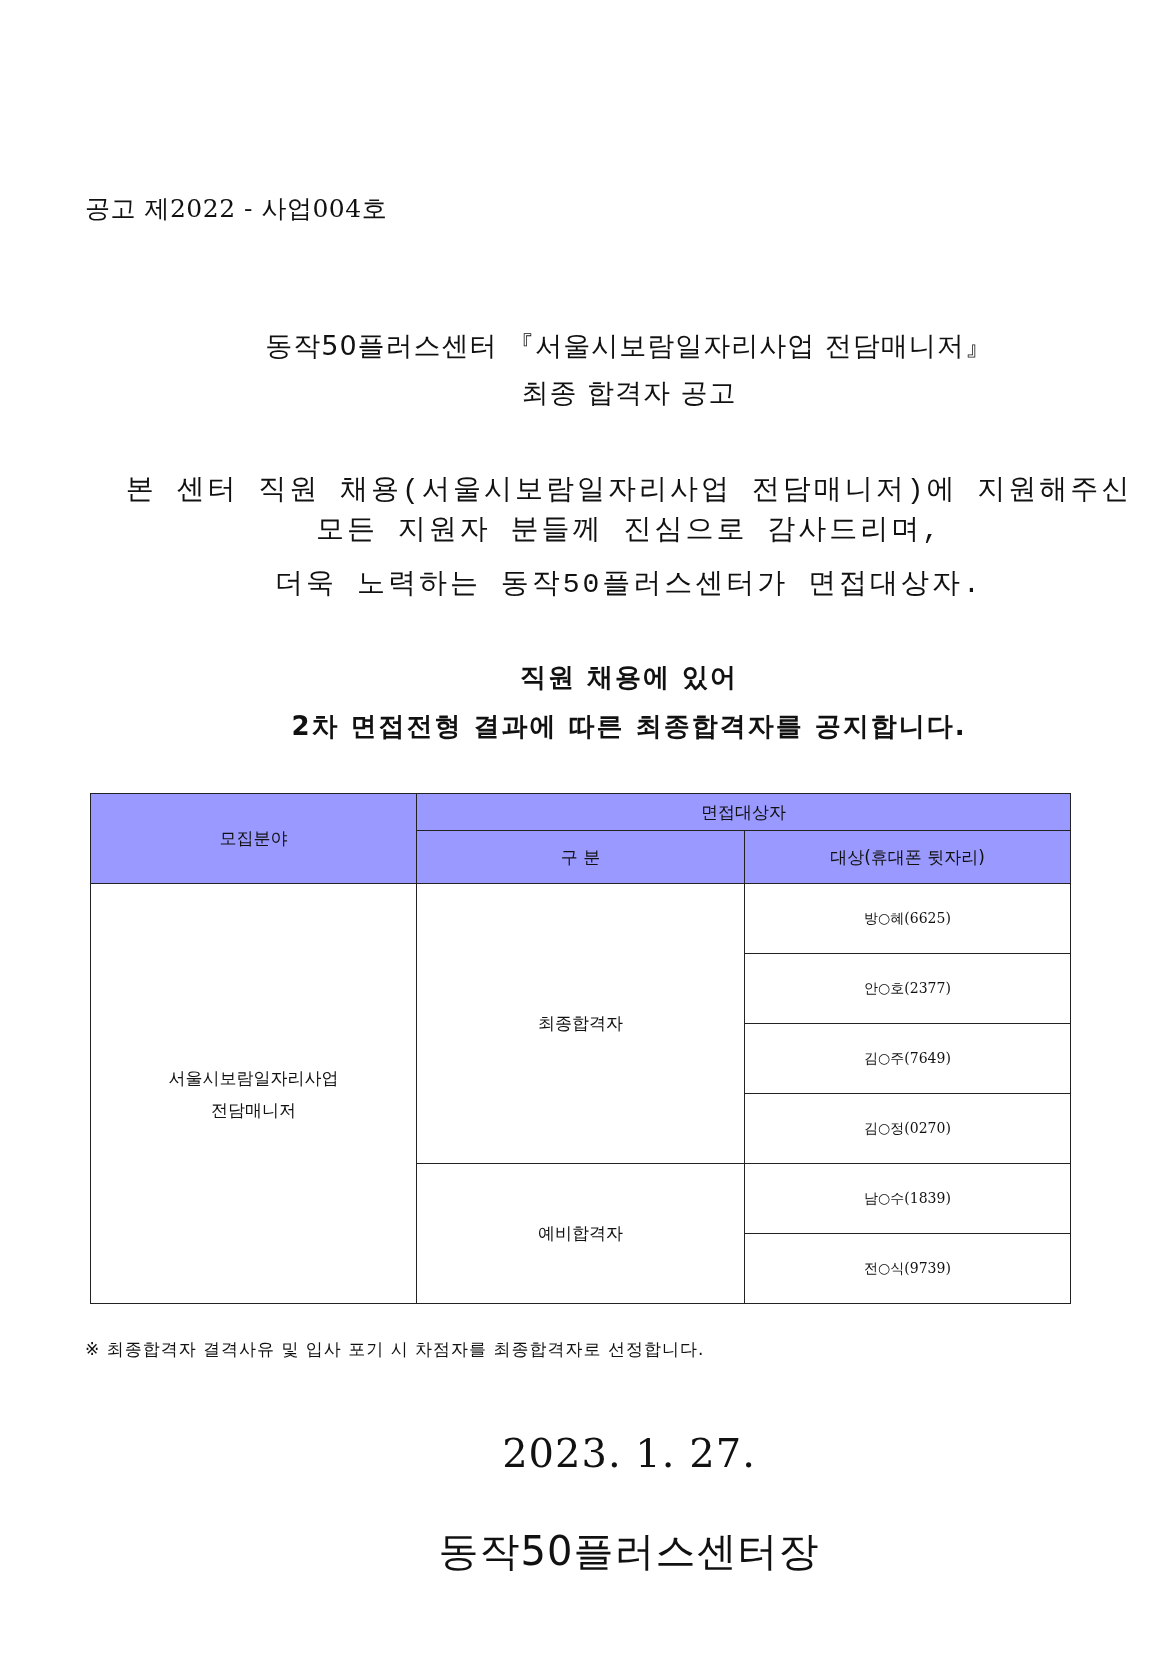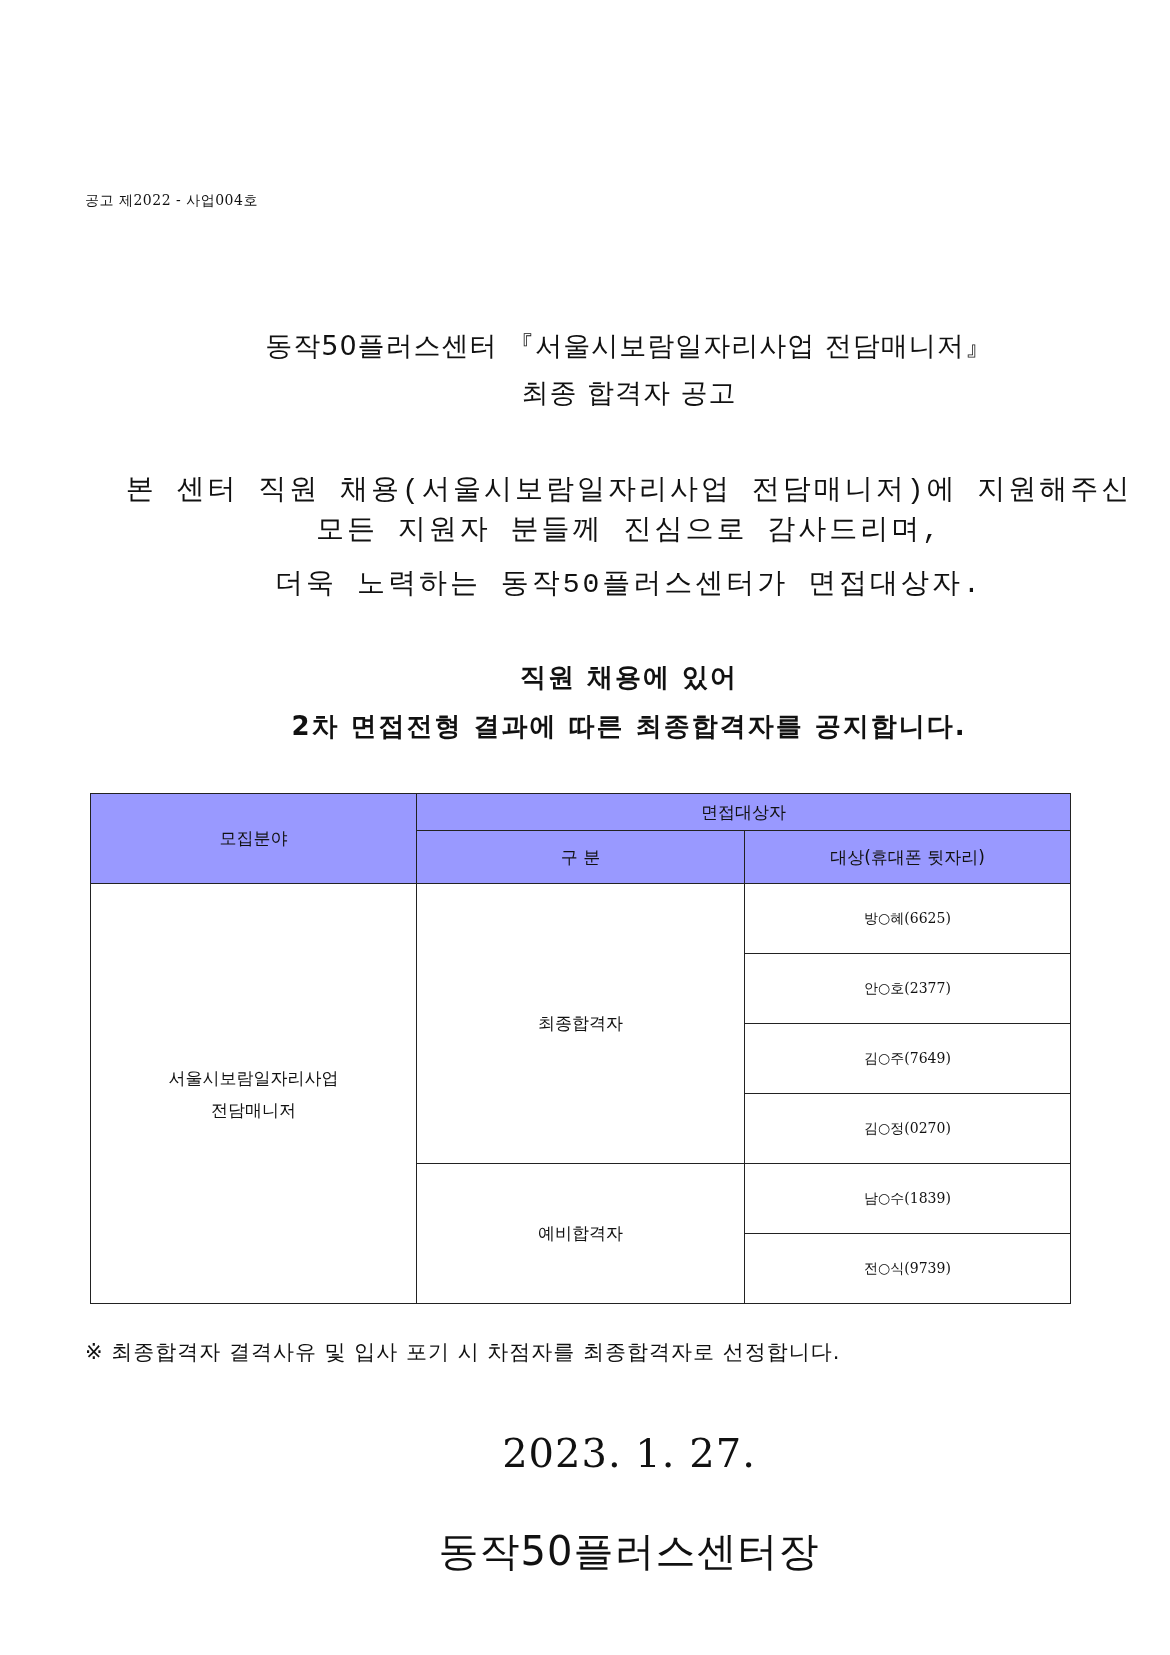--- a/index.html
+++ b/index.html
@@ -2,41 +2,41 @@
 <html><head>
   <meta charset="utf-8">
   <style>
     html, body { margin: 0; padding: 0; background: #ffffff; }
     body {
       width: 1170px; height: 1655px; position: relative; overflow: hidden;
       font-family: "DejaVu Sans", sans-serif; color: #111111;
     }
     .abs { position: absolute; }
     .center { left: 0; width: 1170px; text-align: center; white-space: nowrap; padding-left: 44px; }
-    .doc-no { left: 85px; top: 192px; font-family: "DejaVu Serif", serif; font-size: 14px; letter-spacing: 0.5px; }
+    .doc-no { left: 85px; top: 192px; font-family: "DejaVu Serif", serif; font-size: 25px; letter-spacing: 0.5px; }
     .title { font-size: 27px; letter-spacing: 1px; }
     .body-line { font-size: 28px; letter-spacing: 3px; font-family: Liberation Mono, monospace; }
     .bold-line { font-size: 26px; font-weight: bold; letter-spacing: 2px; }
     table.results {
       position: absolute; left: 90px; top: 793px; width: 980px;
       border-collapse: collapse; table-layout: fixed;
       font-size: 17px;
     }
     table.results td, table.results th {
       border: 1px solid #222; text-align: center; vertical-align: middle;
       padding: 0; font-weight: normal;
     }
     table.results th { background: #9999ff; color: #111; }
     table.results tr.h1 th { height: 36px; }
     table.results tr.h2 th { height: 52px; margin-left: 8px; }
     table.results tr.data td { height: 69px; }
     table.results td.name { font-family: "DejaVu Serif", serif; font-size: 14px; }
     .col1 { width: 326px; } .col2 { width: 328px; } .col3 { width: 326px; }
     .field-cell { line-height: 32px; }
-    .footnote { left: 85px; top: 1338px; font-size: 21px; letter-spacing: 1px; }
+    .footnote { left: 85px; top: 1338px; font-size: 17px; letter-spacing: 1px; }
     .date { font-family: "DejaVu Serif", serif; font-size: 40px; letter-spacing: 1px; top: 1430px; }
     .signature { font-size: 40px; top: 1492px; letter-spacing: 1px; margin-top: 32px; }
   </style>
 </head>
 <body>
 
 <div class="abs doc-no">공고 제2022 - 사업004호</div>
 
 <div class="abs center title" style="top:328px;">동작50플러스센터 『서울시보람일자리사업 전담매니저』</div>
 <div class="abs center title" style="top:375px;">최종 합격자 공고</div>

